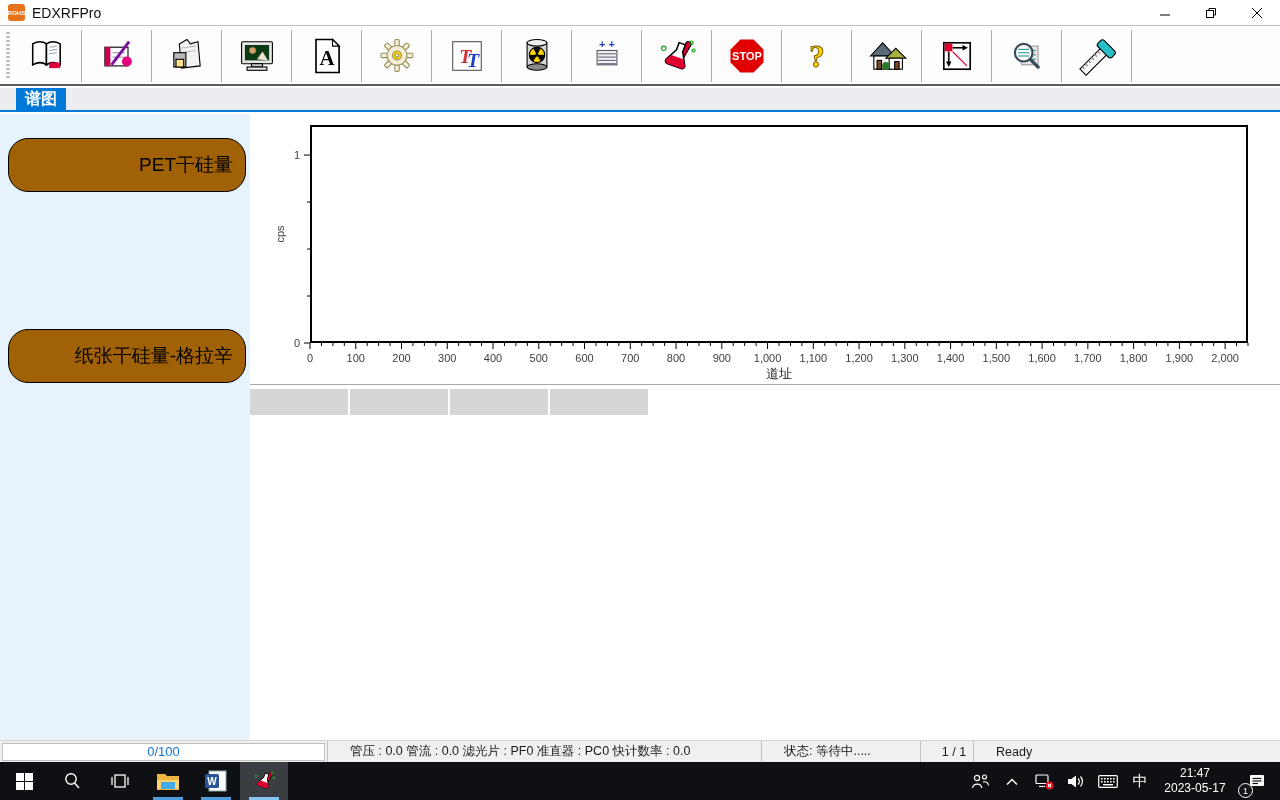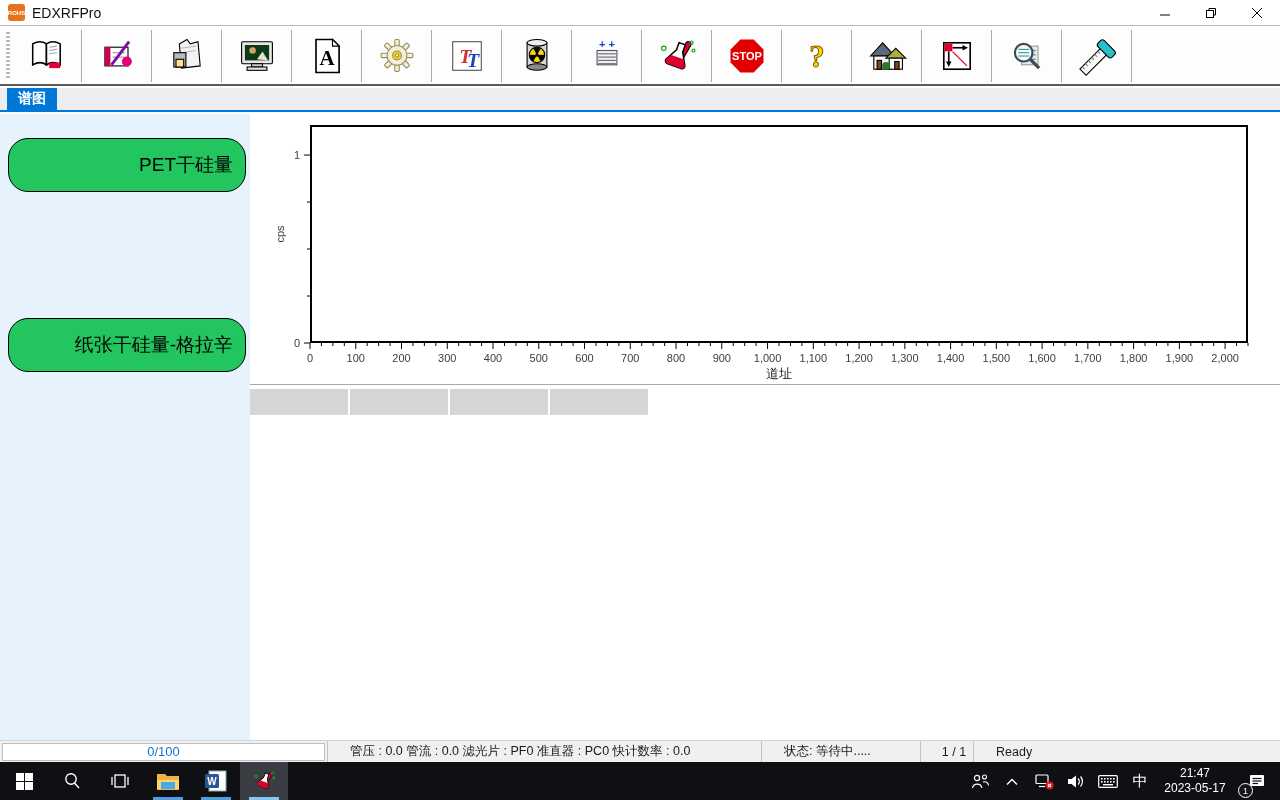--- a/index.html
+++ b/index.html
@@ -24,32 +24,32 @@
              display:flex; align-items:center; padding-left:6px; }
   .gripper { width:4px; height:48px; margin-right:2px;
              background:repeating-linear-gradient(to bottom,#bbb 0 2px,transparent 2px 4px); }
   .tb-cell { width:70px; height:52px; display:flex; align-items:center; justify-content:center;
              border-right:1px solid #ababab; }
   .tb-cell svg { display:block; }
 
   
   .tabrow { position:absolute; left:0; top:88px; width:1280px; height:24px;
             background:#ebedf0; border-bottom:2px solid #0078d7; display:flex; align-items:flex-end; }
-  .tab-active { margin-left:7px; height:22px; min-width:50px; padding:0 6px; background:#0078d7;
-                color:#fff; font-size:14px; font-weight:bold;
+  .tab-active { margin-left:16px; height:22px; min-width:50px; padding:0 6px; background:#0078d7;
+                color:#fff; font-size:16px; font-weight:bold;
                 display:flex; align-items:center; justify-content:center; }
 
   
   .content { position:absolute; left:0; top:114px; width:1280px; height:626px; background:#fff; }
   .sidebar { position:absolute; left:0; top:0; width:250px; height:626px; background:#e7f3fc; }
-  .side-btn { position:absolute; left:8px; width:238px; height:54px; background:#22c55e;
+  .side-btn { position:absolute; left:8px; width:238px; height:54px; background:#a16207;
               border:1px solid #000; border-radius:20px; display:flex; align-items:center;
               justify-content:flex-end; padding-right:12px; font-size:19px; color:#000; }
   .side-btn.b1 { top:24px; }
-  .side-btn.b2 { top:204px;padding-left:31px; }
+  .side-btn.b2 { top:215px;padding-left:31px; }
   .side-btn.b3 { top:417px; }
 
   .main-panel { position:absolute; left:250px; top:0; width:1030px; height:626px; background:#fff; }
   .chart-area { position:absolute; left:0; top:0; width:1030px; height:271px;
                 border-bottom:1px solid #a9a9a9; }
   .hdr-row { position:absolute; left:0; top:275px; width:1030px; height:27px; }
   .hdr-cell { position:absolute; top:0; width:98px; height:26px; background:#d5d6d8; }
 
   
   .statusbar { position:absolute; left:0; top:740px; width:1280px; height:22px;

